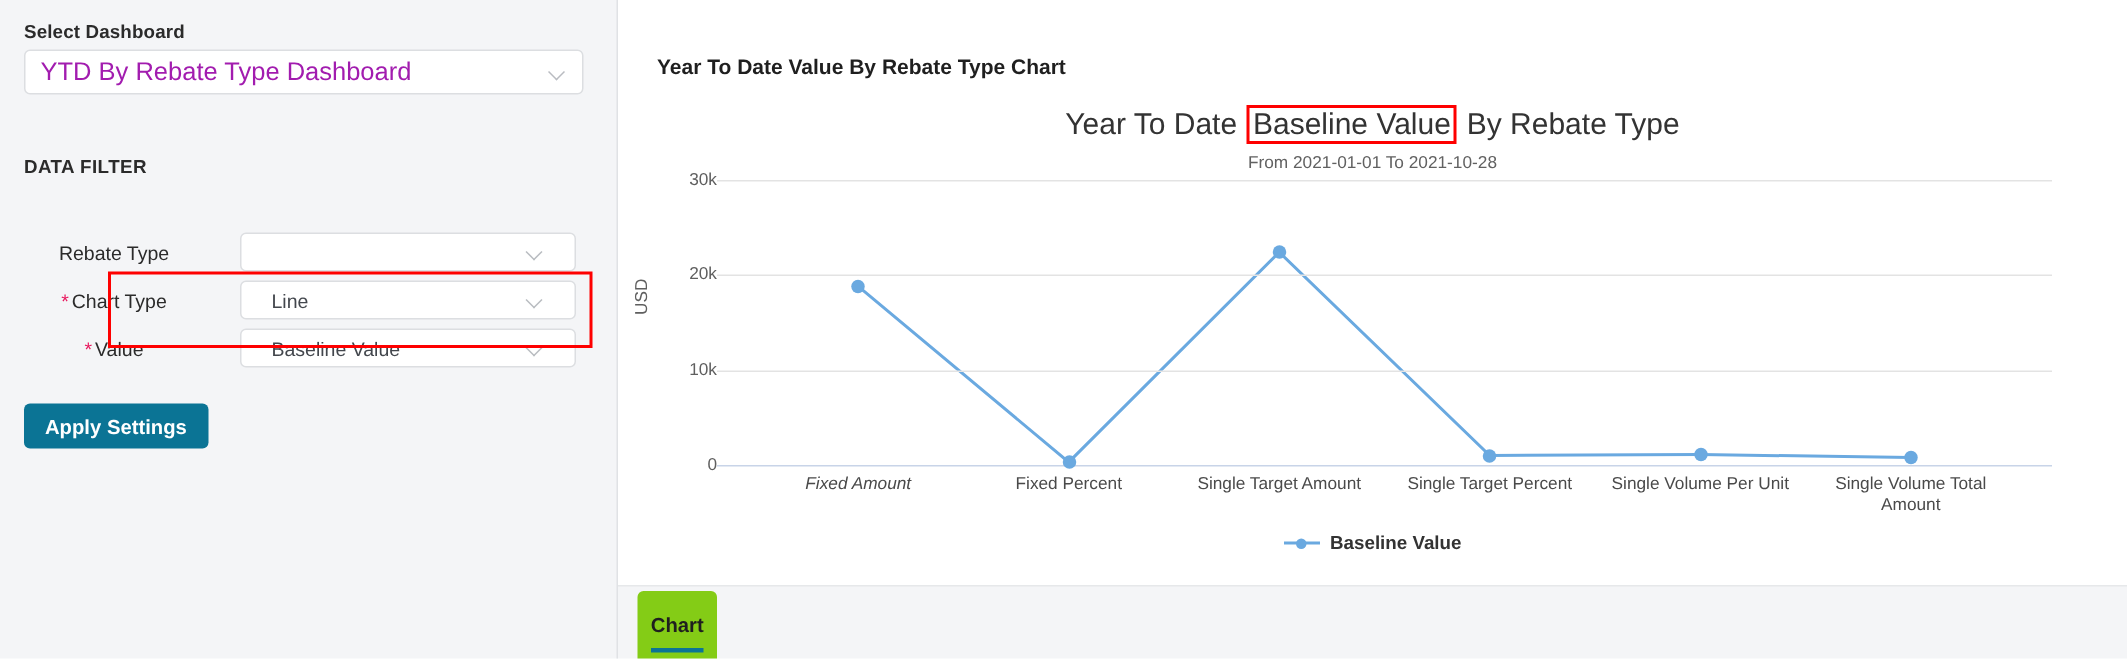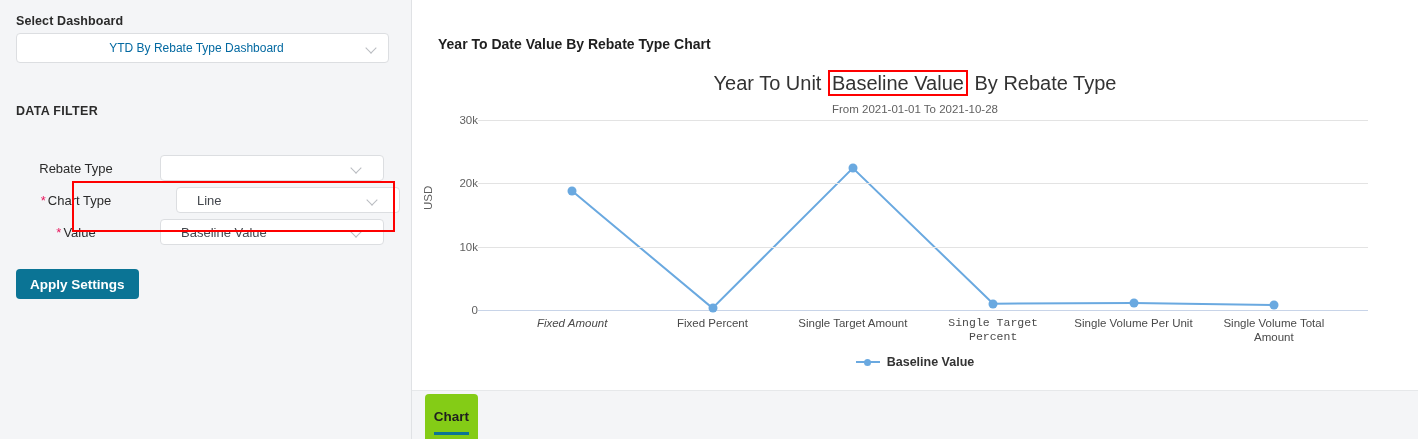--- a/index.html
+++ b/index.html
@@ -48,26 +48,25 @@
     height: 30px;
     background: #ffffff;
     border: 1px solid #dcdee1;
     border-radius: 4px;
     box-sizing: border-box;
     display: flex;
     align-items: center;
     padding: 0 10px;
   }
   .dash-select .val {
-    font-size: 12px;
-    color: #0369a1;
+    font-size: 17px;
+    color: #a21caf;
     flex: 1;
     white-space: nowrap;
     overflow: hidden;
-    text-align: center;
   }
   .chev {
     width: 12px;
     height: 12px;
     flex: 0 0 12px;
     position: relative;
   }
   .chev::before {
     content: "";
     position: absolute;
@@ -125,21 +124,21 @@
   }
   .fsel .val {
     flex: 1;
     font-size: 13px;
     color: #43474d;
     white-space: nowrap;
     overflow: hidden;
   }
 
   .row-rebate { top: 155px; }
-  .row-chart  { top: 187px; gap: 16px; }
+  .row-chart  { top: 187px; }
   .row-value  { top: 219px; }
 
   .hl-box {
     position: absolute;
     left: 72px;
     top: 181px;
     width: 323px;
     height: 51px;
     border: 2px solid #fe0000;
     box-sizing: border-box;
@@ -390,21 +389,21 @@
 
     <button class="apply-btn">Apply Settings</button>
   </div>
 
   <div class="main">
 
     <div class="page-title">Year To Date Value By Rebate Type Chart</div>
 
     <div class="chart-wrap">
 
-      <div class="chart-title"><span>Year To Unit </span><span class="hl-text">Baseline Value</span><span> By Rebate Type</span></div>
+      <div class="chart-title"><span>Year To Date </span><span class="hl-text">Baseline Value</span><span> By Rebate Type</span></div>
 
       <div class="chart-sub">From 2021-01-01 To 2021-10-28</div>
 
       <div class="ylabel">USD</div>
 
       <div class="plot" id="plot">
         <svg id="chart-svg" width="890" height="190" style="position:absolute;left:0;top:0;overflow:visible">
             <polyline points="94.16666666666667,70.93333333333332 234.5,188.1 374.83333333333337,48.133333333333326 515.1666666666667,183.66666666666666 655.5,183.03333333333333 795.8333333333334,184.93333333333334" fill="none" stroke="#6aa9e0" stroke-width="2"></polyline>
           </svg>
       <div class="gridline zero" style="top: 190px;">
@@ -415,21 +414,21 @@
           </div>
           <div class="gridline" style="top: 63.3333px;">
             <div class="ytick">20k</div>
           </div>
           <div class="gridline" style="top: 0px;">
             <div class="ytick">30k</div>
           </div>
           <div class="xtick" style="left: 94.1667px; font-style: italic;">Fixed Amount</div>
           <div class="xtick" style="left: 234.5px;">Fixed Percent</div>
           <div class="xtick" style="left: 374.833px;">Single Target Amount</div>
-          <div class="xtick" style="left: 515.167px; font-family: Liberation Mono, monospace;">Single Target Percent</div>
+          <div class="xtick" style="left: 515.167px;">Single Target Percent</div>
           <div class="xtick" style="left: 655.5px;">Single Volume Per Unit</div>
           <div class="xtick" style="left: 795.833px;">Single Volume Total Amount</div>
           <div class="dot" style="left: 94.1667px; top: 70.9333px; background: rgb(106, 169, 224);"></div>
           <div class="dot" style="left: 234.5px; top: 188.1px; background: rgb(106, 169, 224);"></div>
           <div class="dot" style="left: 374.833px; top: 48.1333px; background: rgb(106, 169, 224);"></div>
           <div class="dot" style="left: 515.167px; top: 183.667px; background: rgb(106, 169, 224);"></div>
           <div class="dot" style="left: 655.5px; top: 183.033px; background: rgb(106, 169, 224);"></div>
           <div class="dot" style="left: 795.833px; top: 184.933px; background: rgb(106, 169, 224);"></div>
         </div>
 

